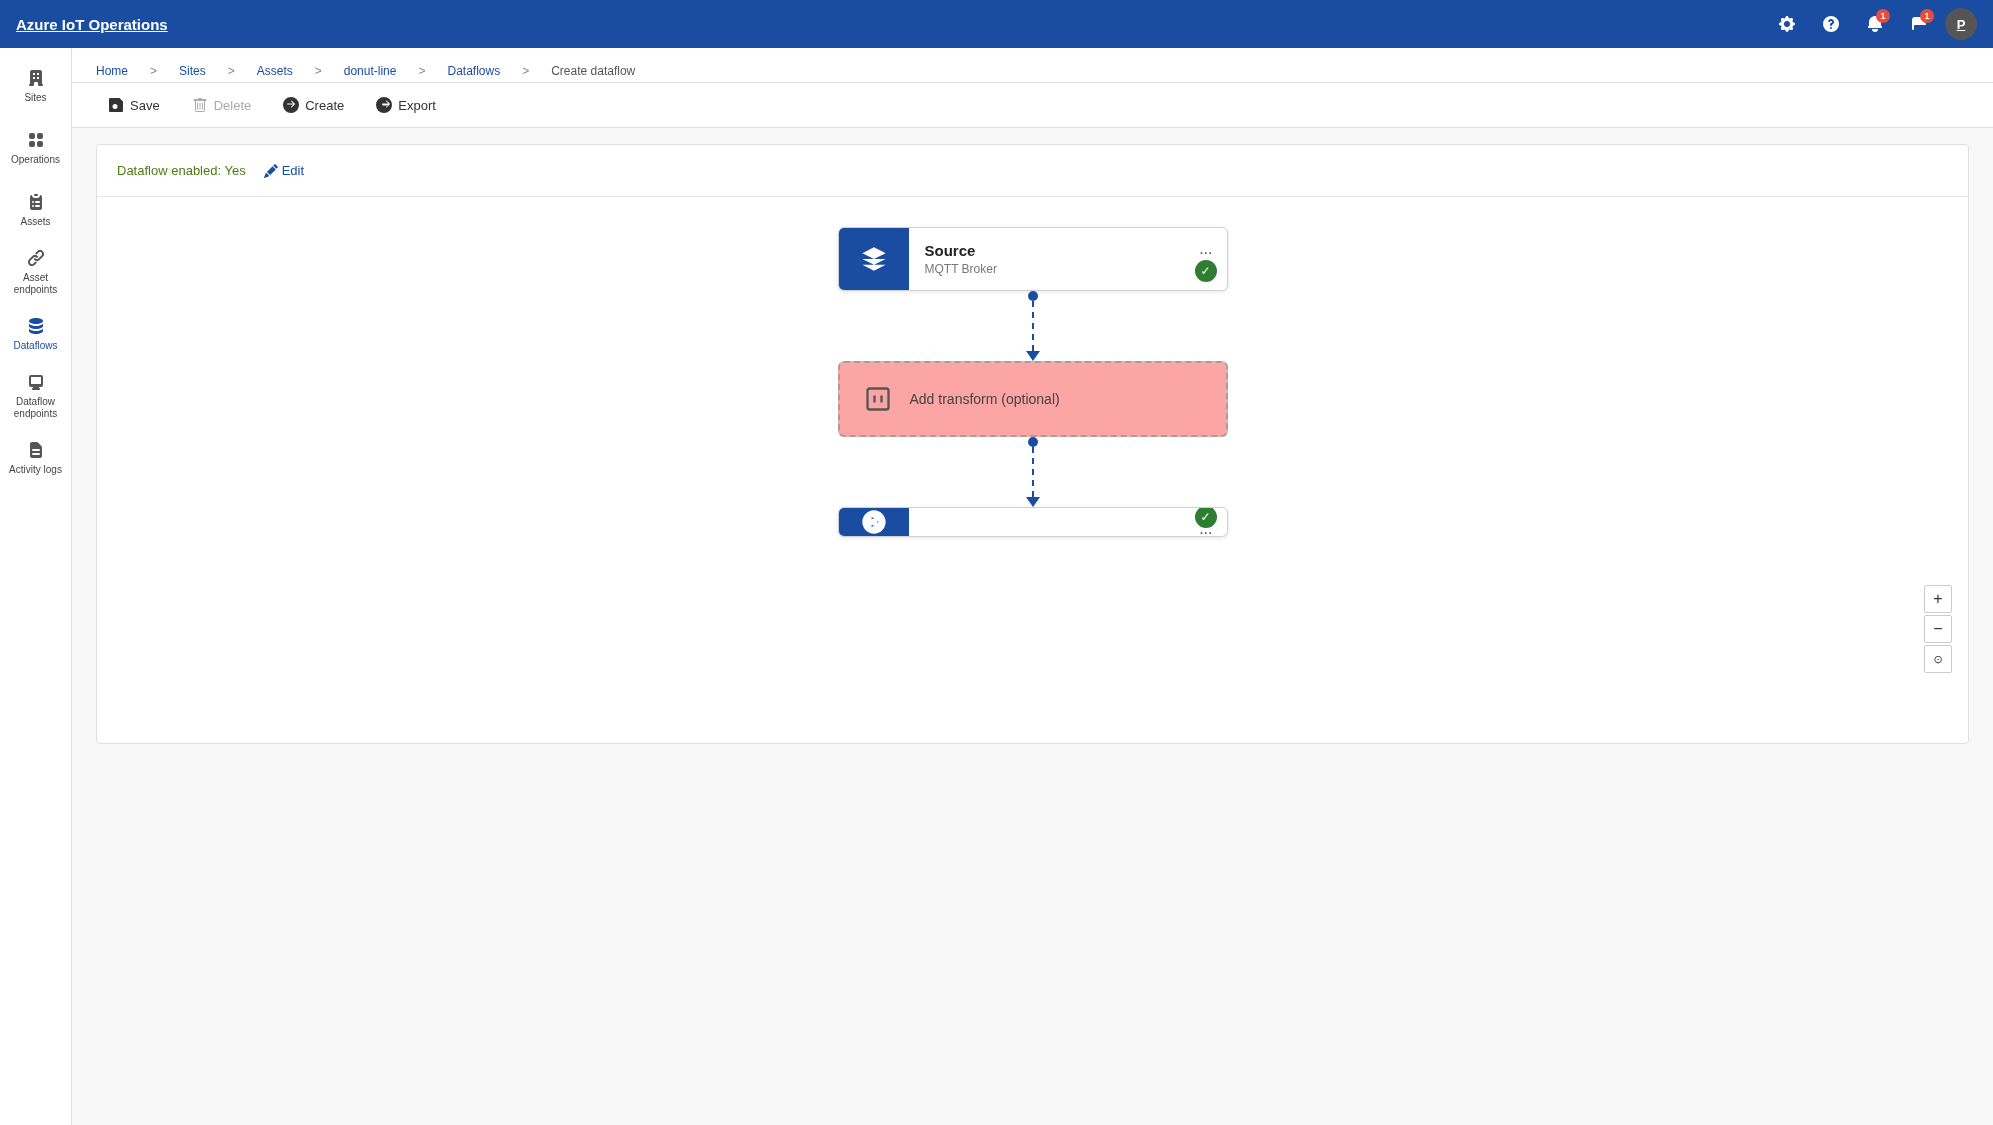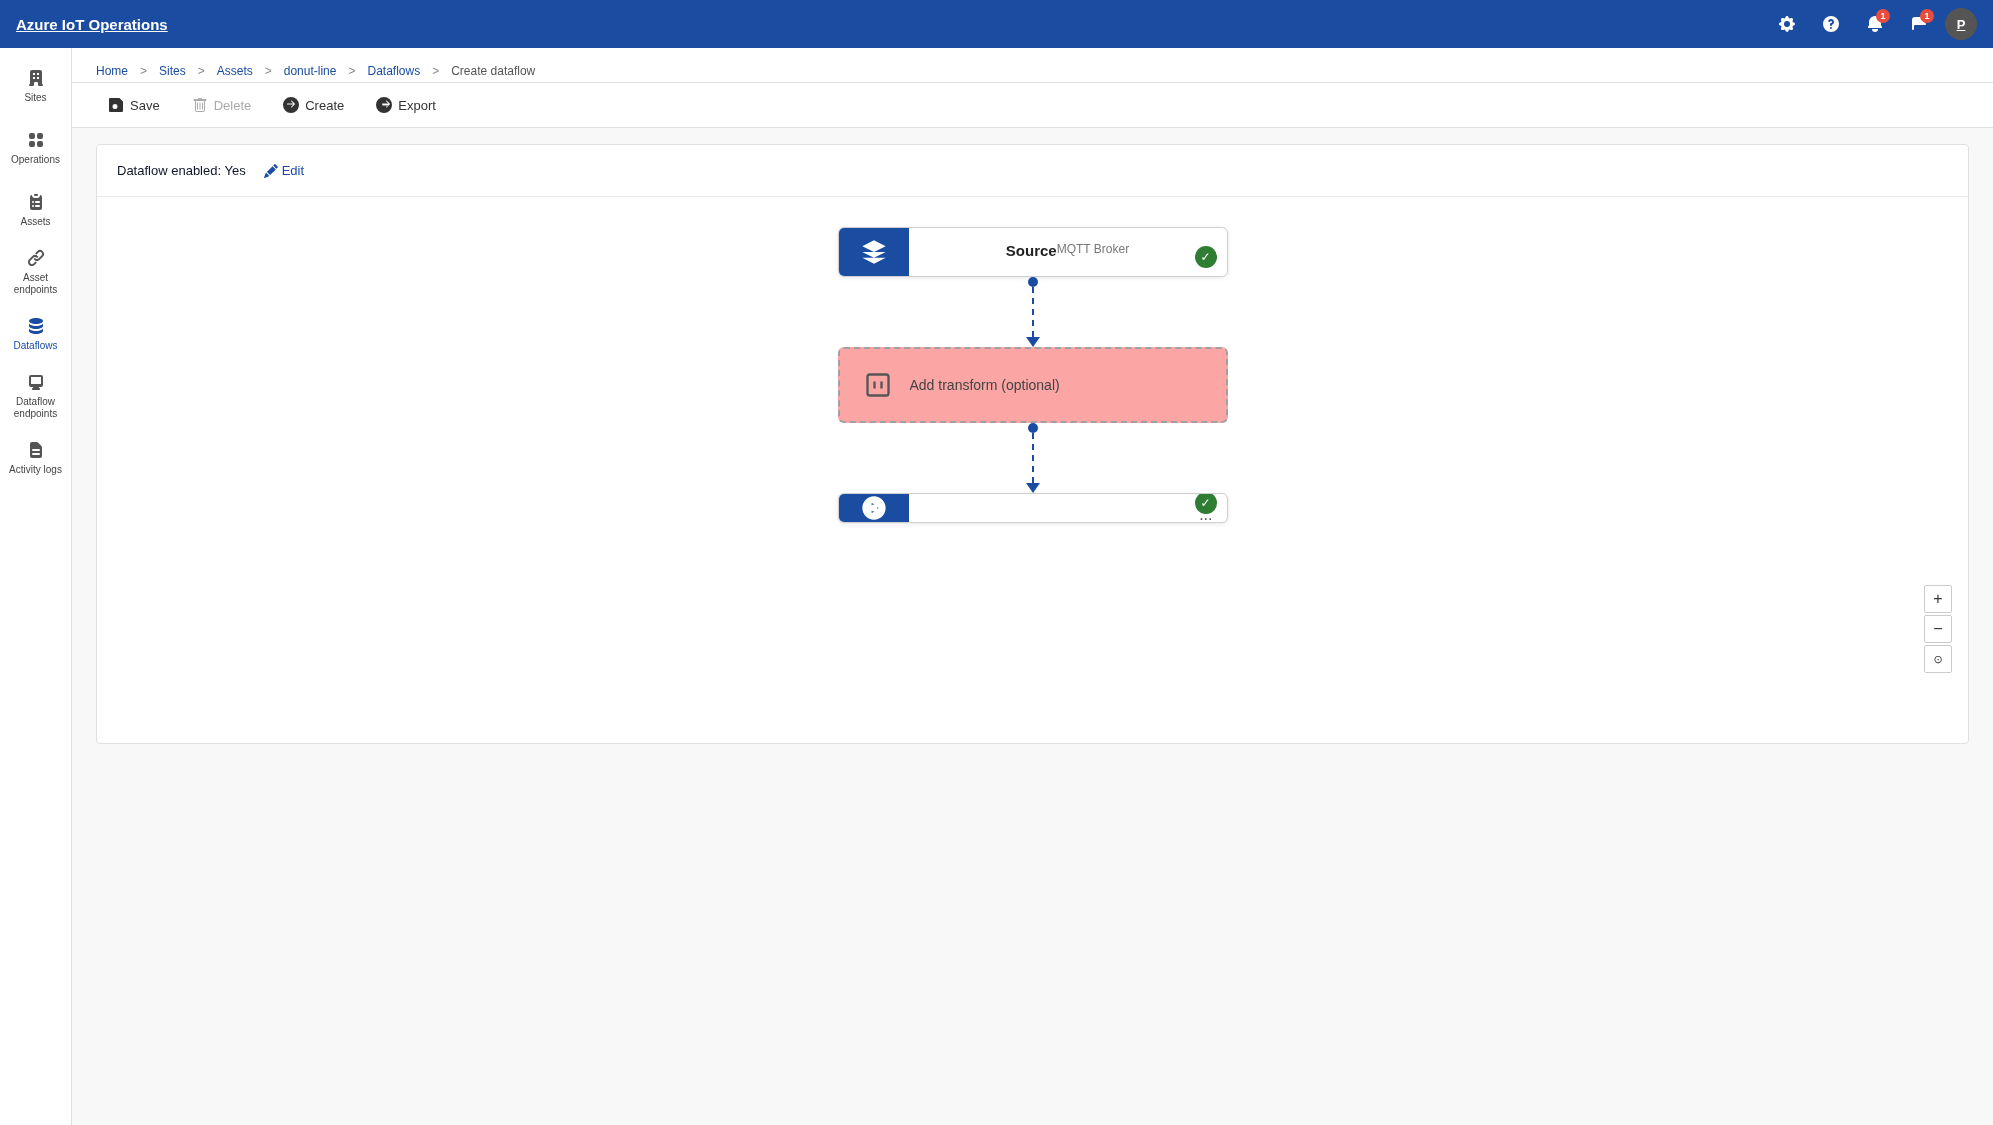--- a/index.html
+++ b/index.html
@@ -115,21 +115,21 @@
       flex-direction: column;
     }
 
     
     .breadcrumb {
       padding: 16px 24px 4px;
       font-size: 12px;
       color: #555;
       display: flex;
       align-items: center;
-      gap: 12px;
+      gap: 22px;
       flex-shrink: 0;
     }
     .breadcrumb a { color: #1a4da2; text-decoration: none; }
     .breadcrumb-sep { color: #888; }
 
     
     .page-title {
       padding: 4px 24px 16px;
       font-size: 22px;
       font-weight: 600;
@@ -181,21 +181,21 @@
 
     .dataflow-header {
       padding: 16px 20px;
       border-bottom: 1px solid #e8e8e8;
       display: flex;
       align-items: center;
       gap: 12px;
       background: white;
       border-radius: 4px 4px 0 0;
     }
-    .dataflow-status { font-size: 13px; color: #0f172a; }
+    .dataflow-status { font-size: 13px; color: #4d7c0f; }
 
     .edit-btn {
       display: flex;
       align-items: center;
       gap: 4px;
       font-size: 13px;
       color: #1a4da2;
       cursor: pointer;
       border: none;
       background: none;
@@ -231,21 +231,21 @@
       display: flex;
       align-items: center;
       justify-content: center;
       flex-shrink: 0;
     }
     .node-icon svg { width: 28px; height: 28px; color: white; }
     .node-body {
       flex: 1;
       padding: 14px 16px;
       display: flex;
-      flex-direction: row;
+      flex-direction: column;
       justify-content: center;
     }
     .node-title {
       font-size: 15px;
       font-weight: 600;
       color: #222;
       margin-bottom: 3px;
     }
     .node-subtitle {
       font-size: 12px;

